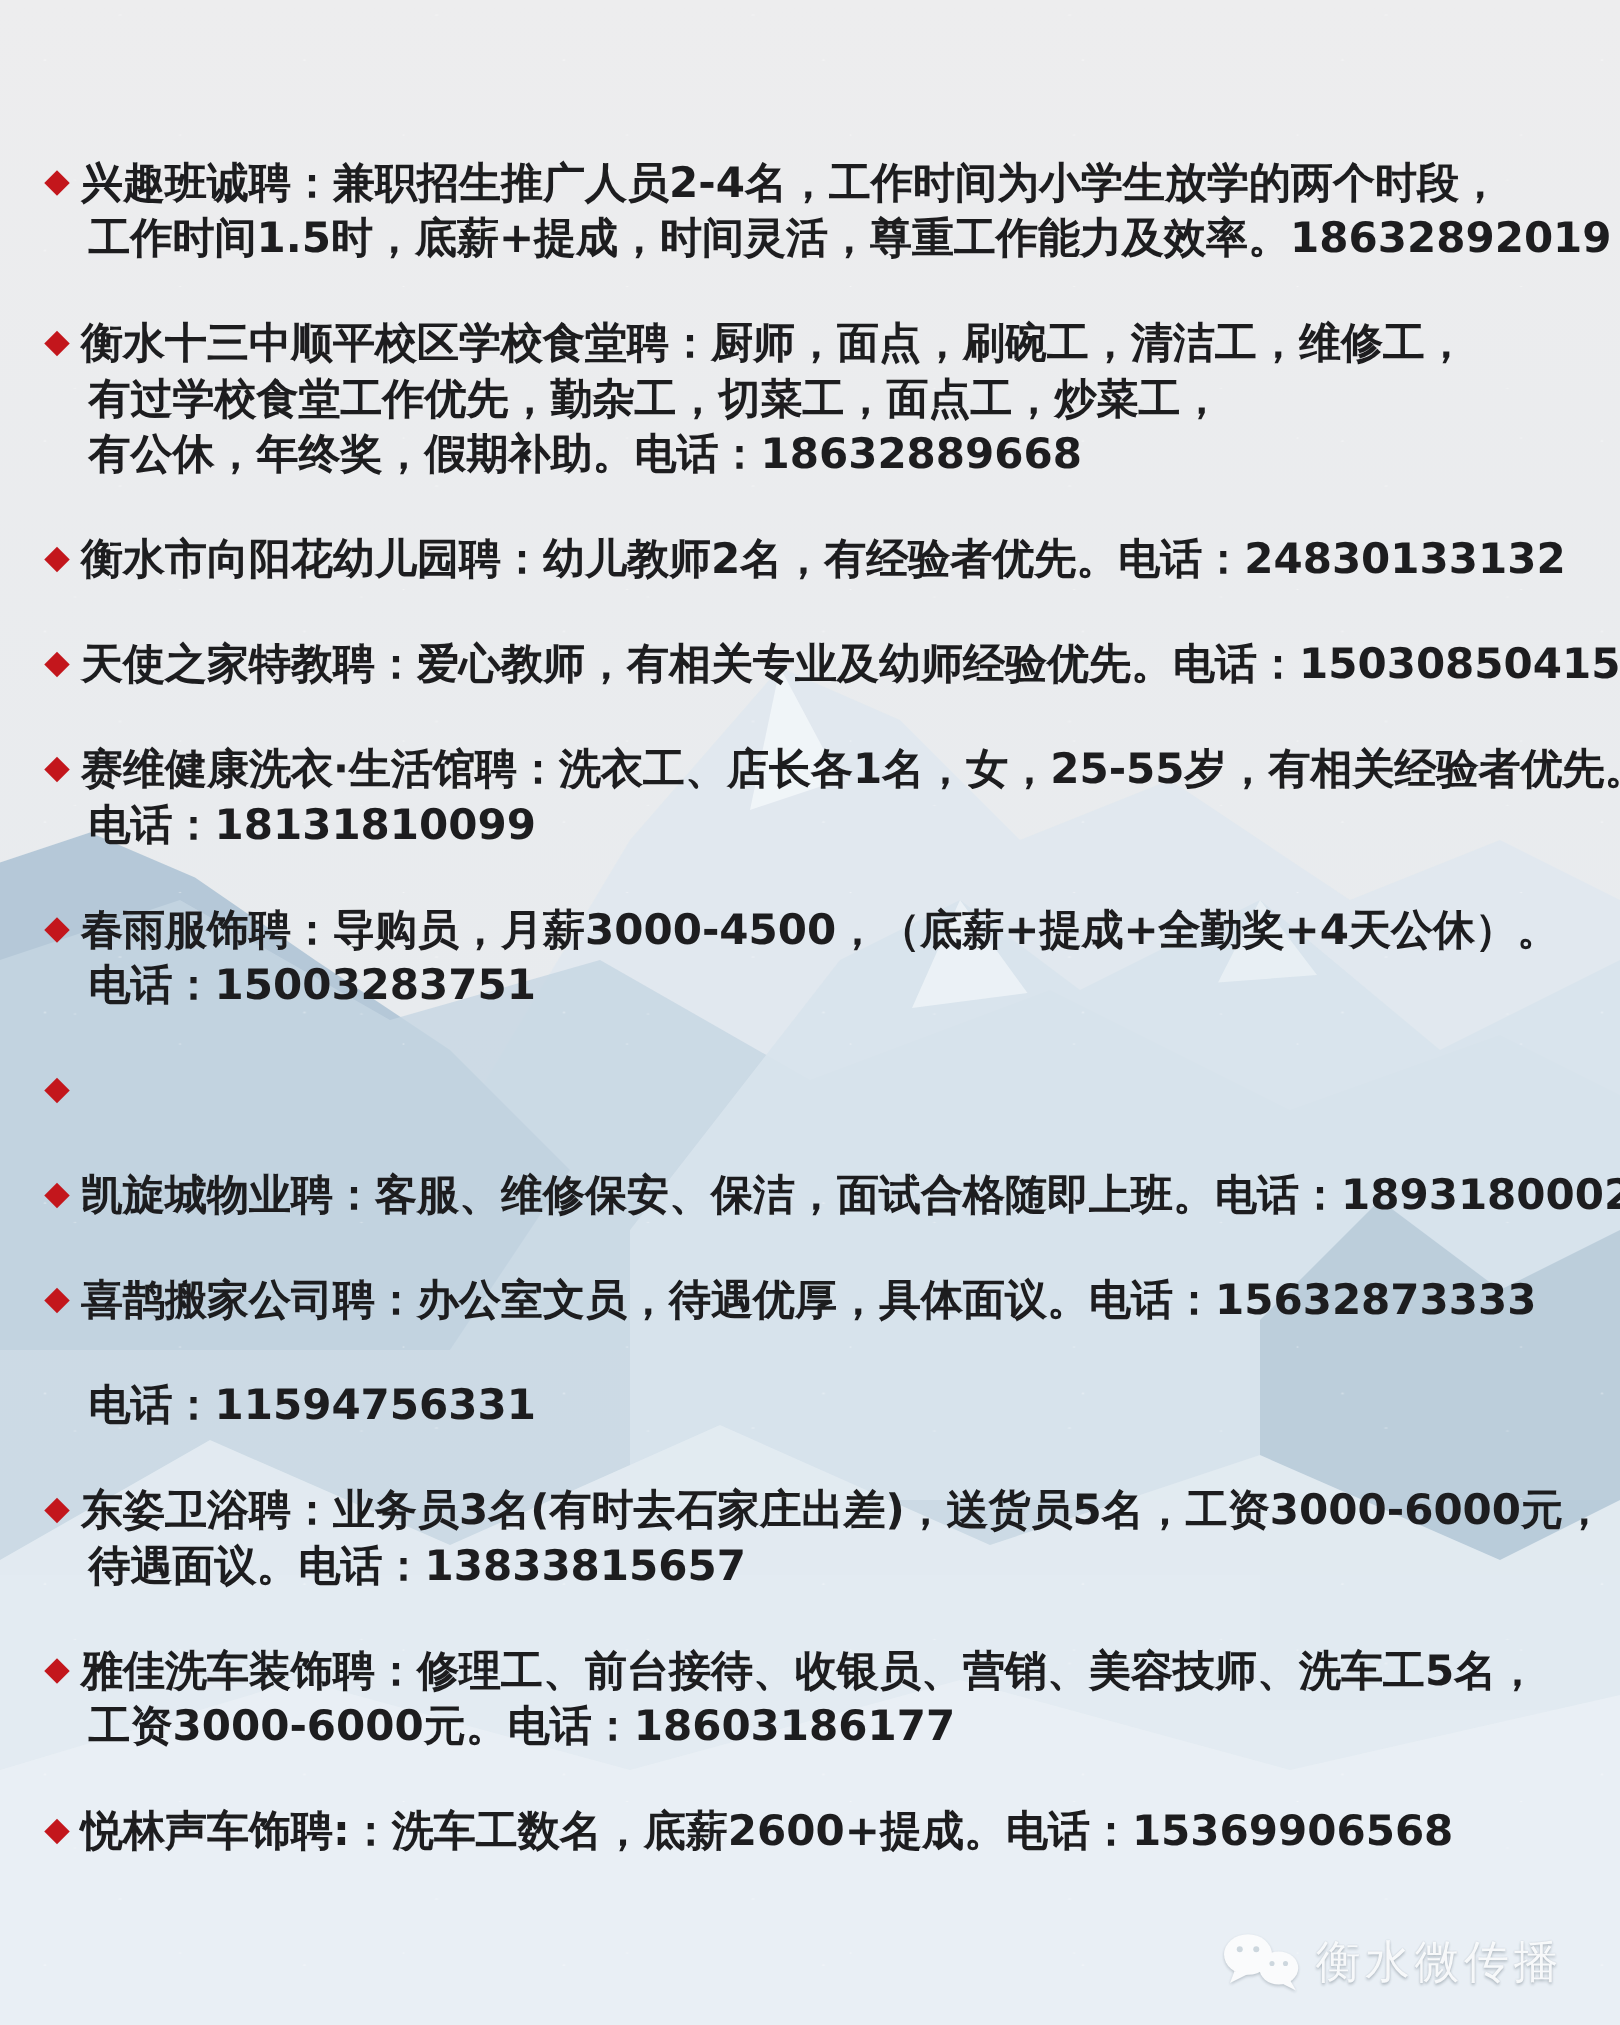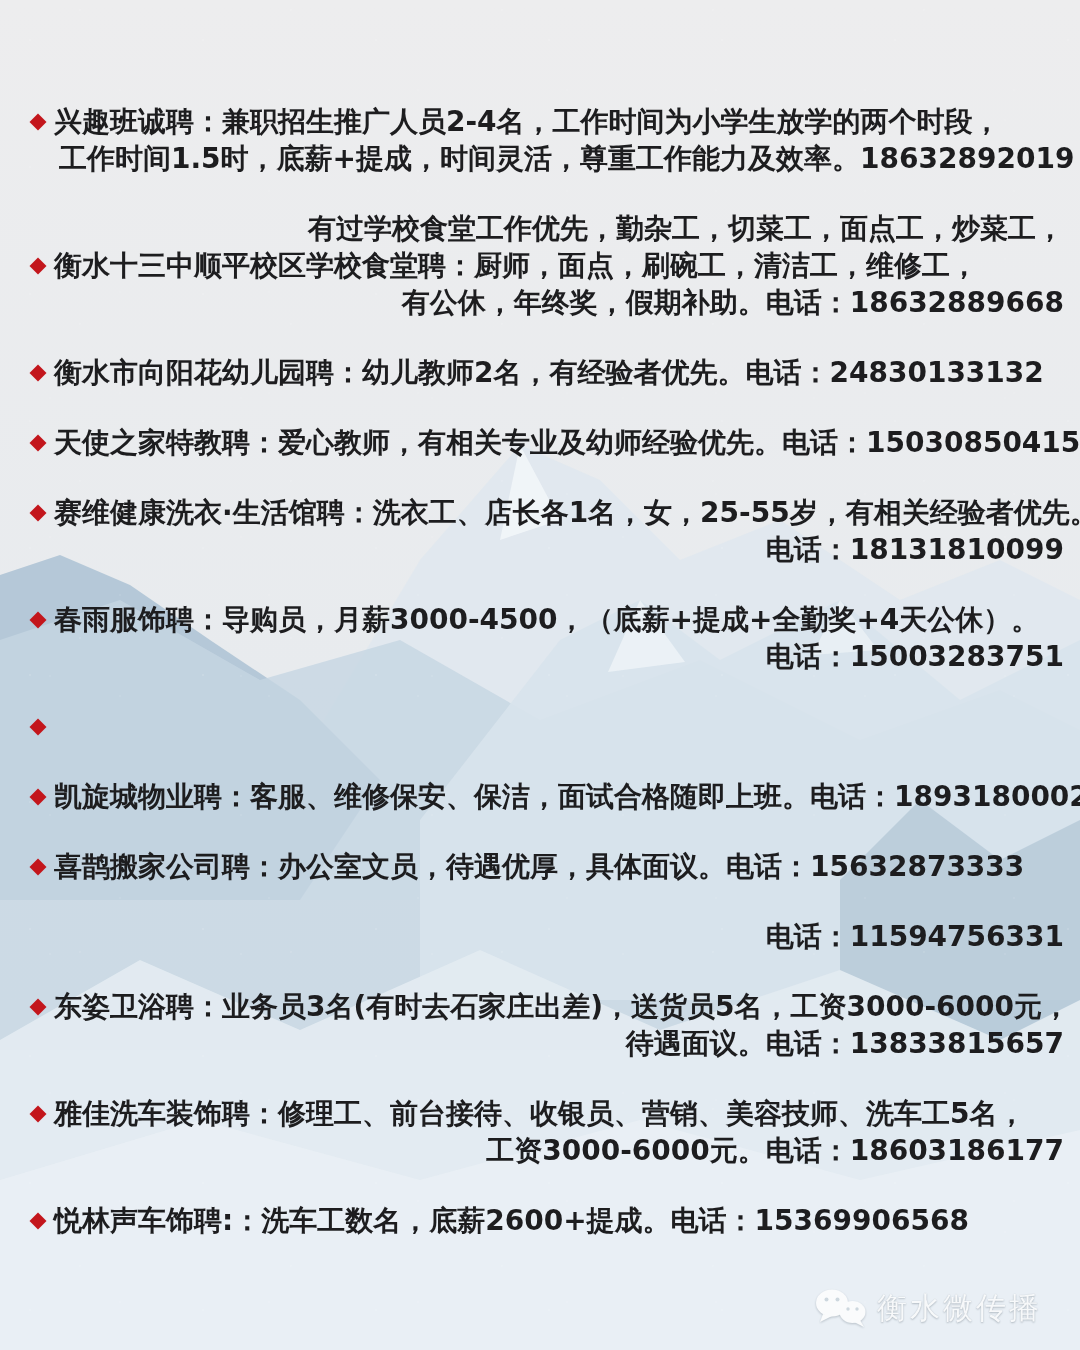--- a/index.html
+++ b/index.html
@@ -21,21 +21,21 @@
       radial-gradient(1.5px 1px at 120px 90px, rgba(255,255,255,.50), transparent 70%),
       radial-gradient(2px 1px at 50px 120px, rgba(255,255,255,.35), transparent 70%);
     background-size:173px 127px,211px 157px,149px 101px,191px 139px;
   }
   .content{position:absolute;left:30px;top:103px;right:16px;z-index:2;}
   .item{margin-bottom:33px;}
   .line{
     font-size:28px;line-height:37px;letter-spacing:0;
     color:#1d1d1f;font-weight:600;white-space:nowrap;
   }
-  .line.cont{padding-left:29px;text-align:right;}
+  .line.cont{padding-left:29px;}
   .diamond{
     display:inline-block;width:12px;height:12px;
     background:#c3161c;transform:rotate(45deg);
     margin:0 10px 3px 2px;vertical-align:middle;
   }
   .watermark{
     position:absolute;right:38px;bottom:20px;z-index:3;
     display:flex;align-items:center;gap:8px;
     opacity:.95;pointer-events:none;justify-content:space-between;
   }
@@ -79,22 +79,22 @@
 
     <path d="M0,1180 L200,1120 L420,1180 L640,1120 L860,1180 L1080,1130 L1080,1350 L0,1350 Z" fill="#e9eff4" opacity="0.95"></path>
   </svg>
 
   <div class="content" id="listings">
       <div class="item">
         <div class="line first"><span class="diamond"></span><span>兴趣班诚聘：兼职招生推广人员2-4名，工作时间为小学生放学的两个时段，</span></div>
         <div class="line cont"><span>工作时间1.5时，底薪+提成，时间灵活，尊重工作能力及效率。18632892019</span></div>
       </div>
       <div class="item">
+        <div class="line first"><span class="diamond"></span><span>衡水十三中顺平校区学校食堂聘：厨师，面点，刷碗工，清洁工，维修工，</span></div>
         <div class="line cont"><span>有过学校食堂工作优先，勤杂工，切菜工，面点工，炒菜工，</span></div>
-        <div class="line first"><span class="diamond"></span><span>衡水十三中顺平校区学校食堂聘：厨师，面点，刷碗工，清洁工，维修工，</span></div>
         <div class="line cont"><span>有公休，年终奖，假期补助。电话：18632889668</span></div>
       </div>
       <div class="item">
         <div class="line first"><span class="diamond"></span><span>衡水市向阳花幼儿园聘：幼儿教师2名，有经验者优先。电话：24830133132</span></div>
       </div>
       <div class="item">
         <div class="line first"><span class="diamond"></span><span>天使之家特教聘：爱心教师，有相关专业及幼师经验优先。电话：15030850415</span></div>
       </div>
       <div class="item">
         <div class="line first"><span class="diamond"></span><span>赛维健康洗衣·生活馆聘：洗衣工、店长各1名，女，25-55岁，有相关经验者优先。</span></div>

